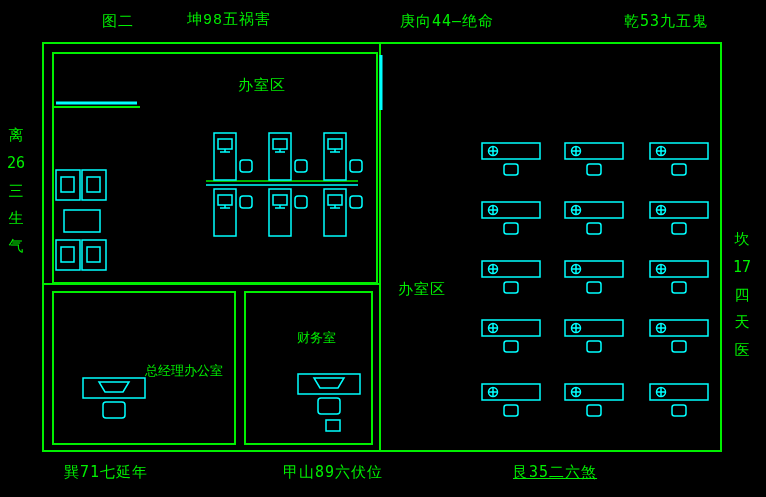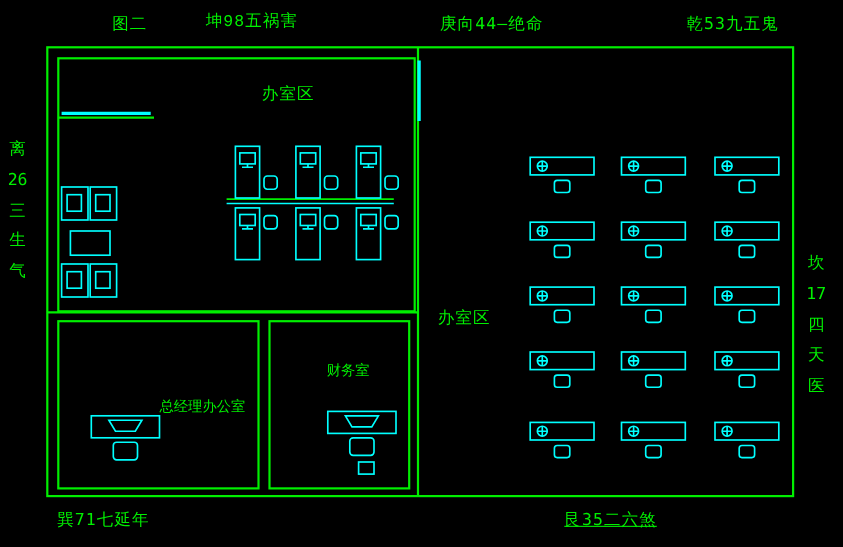--- a/index.html
+++ b/index.html
@@ -142,21 +142,22 @@
 26
 三
 生
 气</div>
   <div class="label vertical" style="left:730px;top:226px;">坎
 17
 四
 天
 医</div>
 
-  <div class="label" style="left:52px;top:463px;">巽71七延年</div>
+  <div class="label" style="left:64px;top:463px;">巽71七延年</div>
+  <div class="label" style="left:283px;top:463px;">甲山89六伏位</div>
   <div class="label" style="left:513px;top:463px;text-decoration:underline;">艮35二六煞</div>
 
   <div class="label" style="left:238px;top:76px;">办室区</div>
   <div class="label" style="left:398px;top:280px;">办室区</div>
 
   <div class="label small" style="left:98px;top:363px;margin-left:47px;">总经理办公室</div>
   <div class="label small" style="left:297px;top:330px;">财务室</div>
 
 </div>
 

